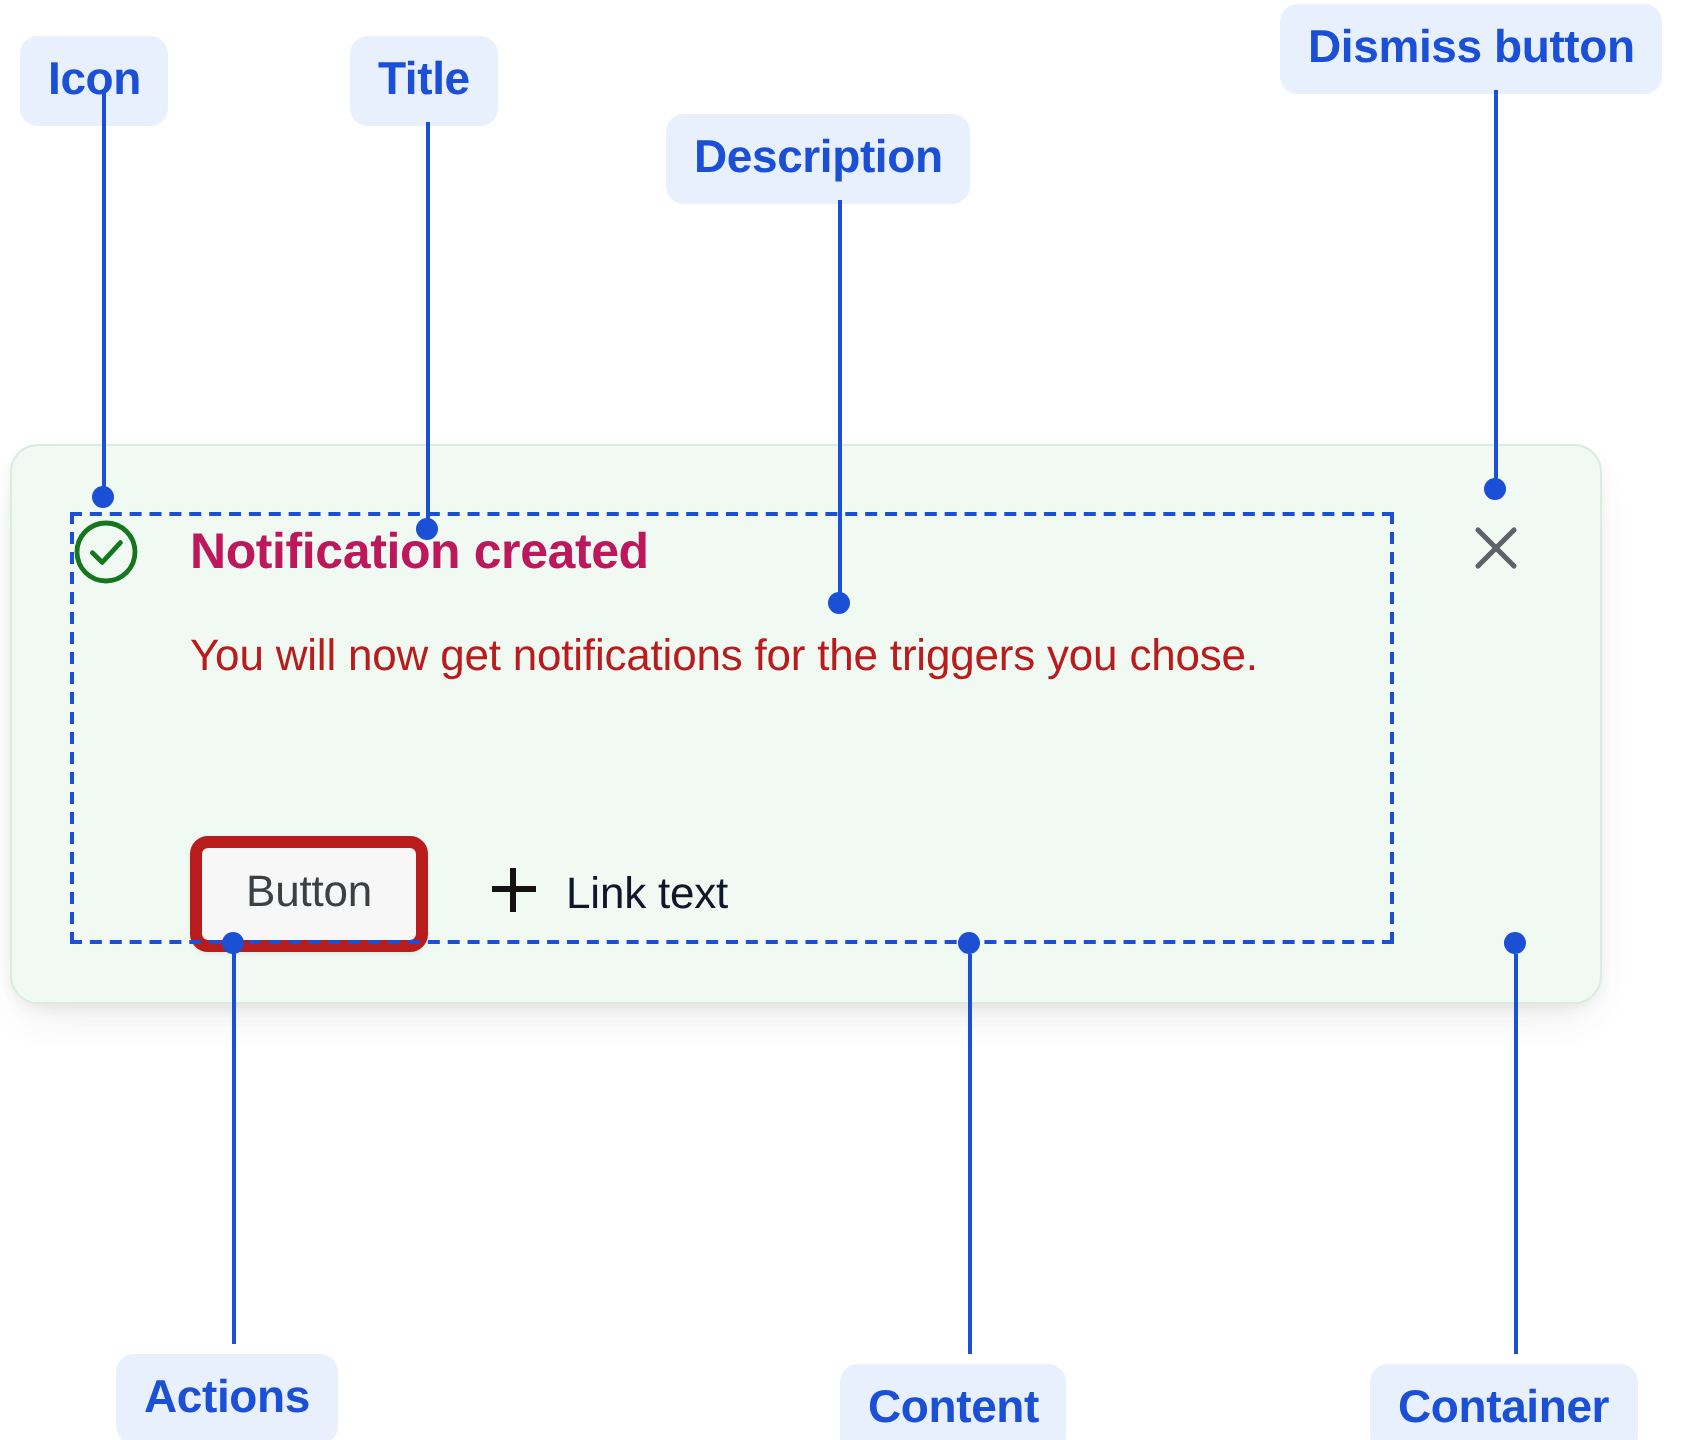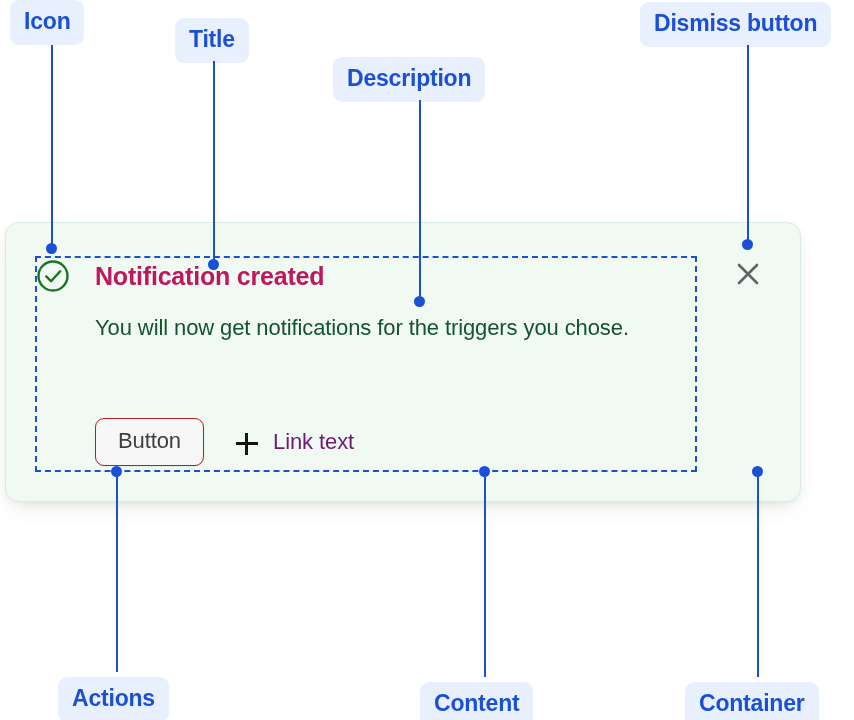--- a/index.html
+++ b/index.html
@@ -91,51 +91,51 @@
     line-height: 30px;
   }
 
   
   .notif-desc {
     position: absolute;
     left: 95px;
     top: 308px;
     width: 600px;
     font-size: 22px;
-    color: #14532d;
+    color: #b91c1c;
     line-height: 40px;
     letter-spacing: -0.1px;
   }
 
   
   .notif-actions {
     position: absolute;
     left: 95px;
     top: 418px;
     display: flex;
     align-items: center;
   }
   .action-button {
     background: #f7f7f7;
-    border: 1px solid #b91c1c;
+    border: 6px solid #b91c1c;
     border-radius: 9px;
     color: #3c4043;
     font-family: "Liberation Sans", sans-serif;
     font-size: 22px;
     letter-spacing: -0.1px;
     padding: 9px 22px 11px 22px;
     cursor: pointer;
     line-height: 26px;
     box-shadow: 0 1px 2px rgba(0,0,0,0.06);
   }
   .action-link {
     display: flex;
-    align-items: flex-end;
+    align-items: flex-start;
     margin-left: 32px;
-    color: #701a75;
+    color: #0f172a;
     font-size: 22px;
     letter-spacing: -0.1px;
     cursor: pointer;
     text-decoration: none;
   }
   .plus-icon {
     display: inline-block;
     width: 22px;
     height: 22px;
     position: relative;
@@ -187,21 +187,21 @@
 </div>
 
 <button class="dismiss-button">
   <svg width="32" height="32" viewBox="0 0 32 32" aria-hidden="true">
     <path d="M7 7 L25 25 M25 7 L7 25" stroke="#5f6368" stroke-width="2.6" stroke-linecap="round"></path>
   </svg>
 </button>
 
 <div class="content-box"></div>
 
-<div class="anno-label" style="left:10px; top:0;">Icon</div>
+<div class="anno-label" style="left:10px; top:18px;">Icon</div>
 <div class="anno-line" style="left:51px; top:45px; height:205px;"></div>
 <div class="anno-dot" style="left:46px; top:243px;"></div>
 
 <div class="anno-label" style="left:175px; top:18px;">Title</div>
 <div class="anno-line" style="left:213px; top:61px; height:203px;"></div>
 <div class="anno-dot" style="left:208px; top:259px;"></div>
 
 <div class="anno-label" style="left:333px; top:57px;text-align:center;">Description</div>
 <div class="anno-line" style="left:419px; top:100px; height:200px;"></div>
 <div class="anno-dot" style="left:414px; top:296px;"></div>

